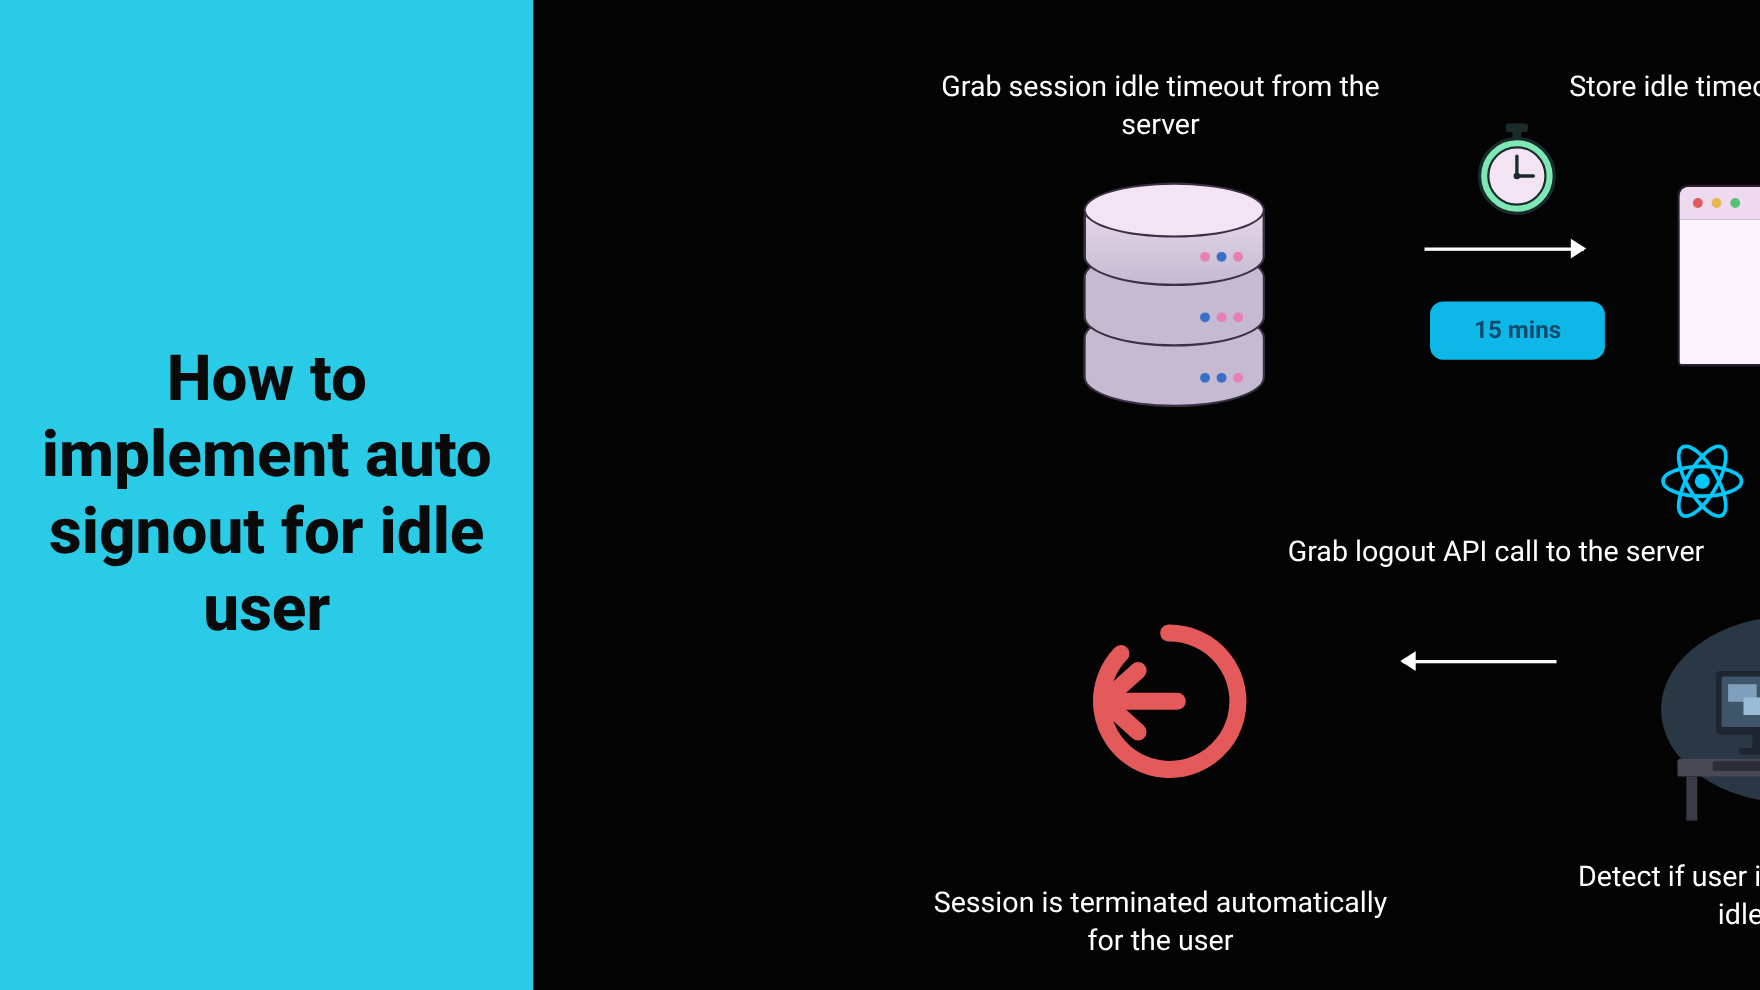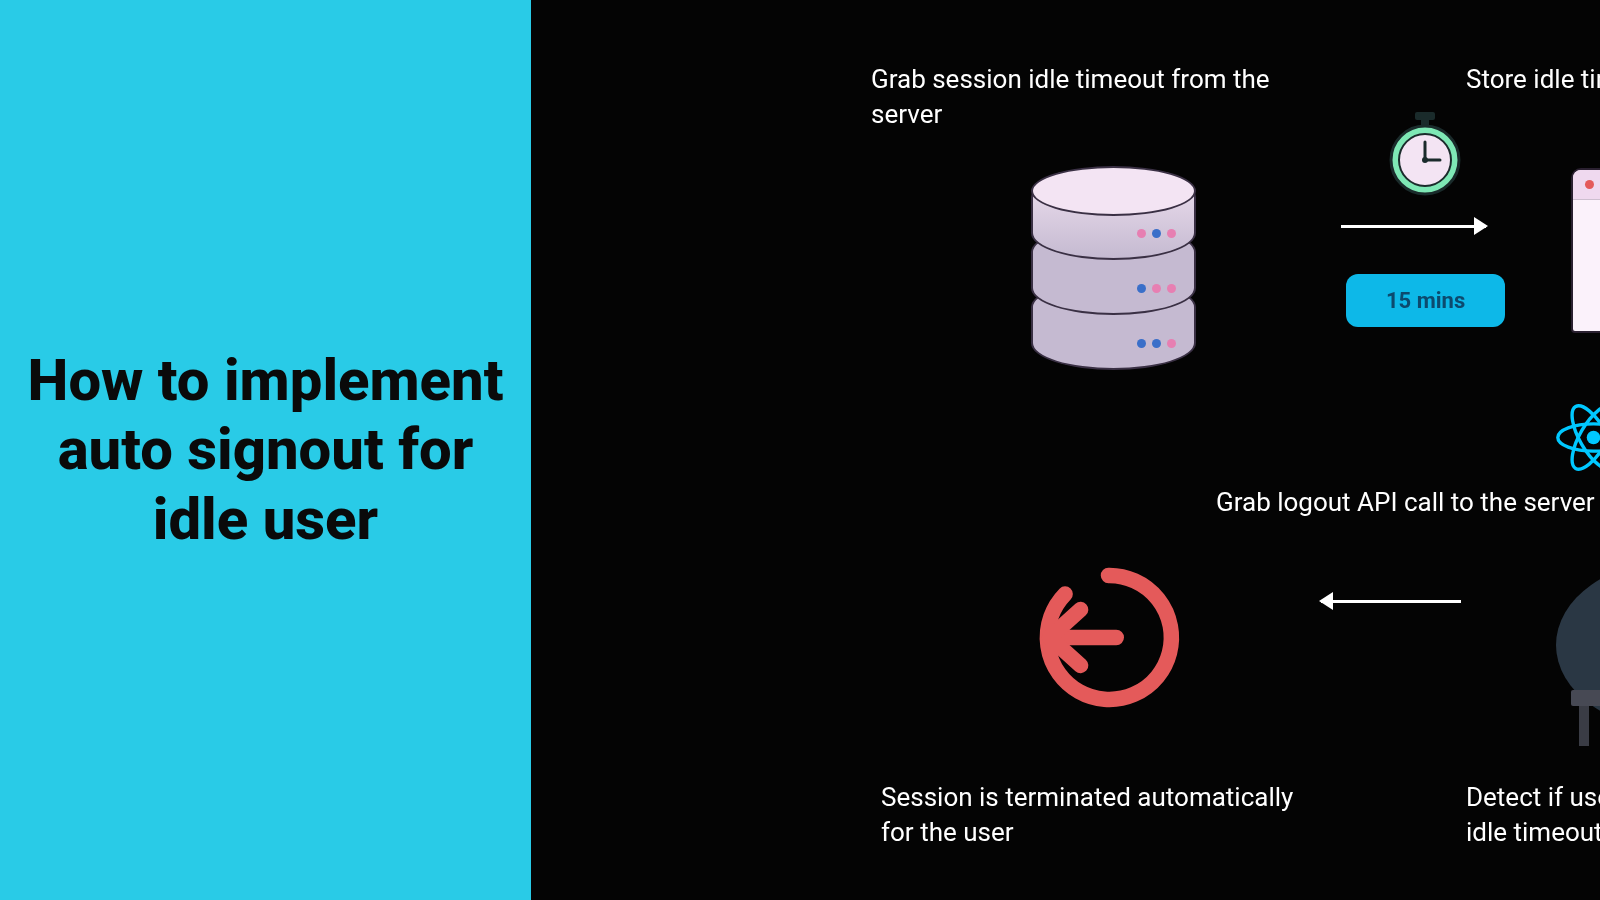--- a/index.html
+++ b/index.html
@@ -5,21 +5,21 @@
   * { box-sizing: border-box; margin: 0; padding: 0; }
   body {
     width: 1600px;
     height: 900px;
     display: flex;
     font-family: -apple-system, BlinkMacSystemFont, "Segoe UI", Roboto, sans-serif;
     background: #000;
     overflow: hidden;
   }
   .left {
-    width: 531px;
+    width: 485px;
     height: 100%;
     background: #29cbe7;
     display: flex;
     align-items: center;
     justify-content: center;
     padding: 23px;
   }
   .title {
     font-size: 58px;
     font-weight: 800;
@@ -31,29 +31,29 @@
     flex: 1;
     position: relative;
     background: #040404;
     color: #fff;
   }
   .step-label {
     position: absolute;
     color: #fff;
     font-size: 26px;
     font-weight: 400;
-    text-align: left;
+    text-align: center;
     line-height: 1.35;
   }
 
   
   .lbl1 { top: 62px; left: 570px; transform: translateX(-50%); width: 460px; }
   .lbl2 { top: 62px; left: 1145px; transform: translateX(-50%); width: 420px; }
   .lbl3 { top: 485px; left: 875px; transform: translateX(-50%); width: 380px; }
-  .lbl4 { top: 780px; left: 570px; transform: translateX(-50%); width: 440px; }
+  .lbl4 { top: 804px; left: 570px; transform: translateX(-50%); width: 440px; }
   .lbl5 { top: 780px; left: 1145px; transform: translateX(-50%); width: 420px; }
 
   
   .db {
     position: absolute;
     top: 170px;
     left: 500px;
     width: 165px;
     height: 200px;
   }

